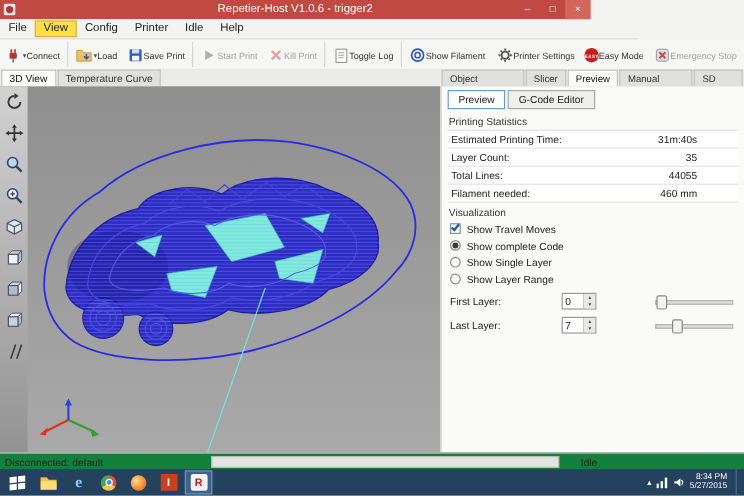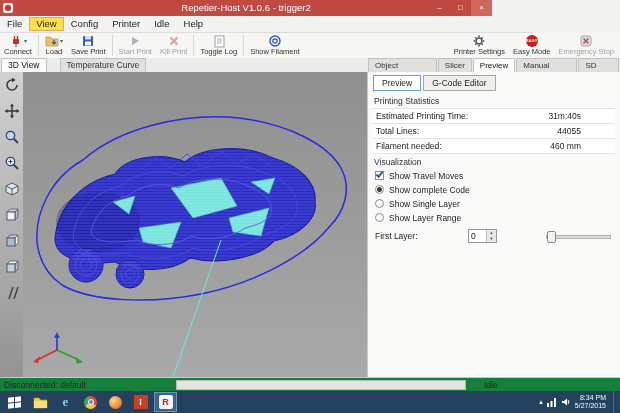--- a/index.html
+++ b/index.html
@@ -16,32 +16,32 @@
 
   
   .menubar{position:absolute;top:16px;left:0;width:532px;height:16px;background:#f3f3f1;
            border-bottom:1px solid #dcdcda;display:flex;align-items:center;font-size:9.5px;color:#222;}
   .menu-item{padding:1px 7px;line-height:12px;}
   .menu-item.active{background:#fde047;border:1px solid #dcab52;padding:0 6px;}
 
   
   .toolbar{position:absolute;top:33px;left:0;width:620px;height:25px;background:#f6f6f4;
            border-bottom:1px solid #cfcfcd;display:flex;}
-  .tbtn{display:flex;flex-direction:column;align-items:center;padding:1px 4px 0;font-size:7.5px;color:#333;white-space:nowrap;}
+  .tbtn{display:flex;align-items:center;padding:1px 4px 0;font-size:7.5px;color:#333;white-space:nowrap;}
   .tbtn .ticon{height:13px;display:flex;align-items:center;}
   .tbtn.disabled{color:#a0a0a0;}
   .darr{font-size:6px;color:#555;margin-left:1px;}
   .tsep{width:1px;background:#d6d6d4;margin:2px 2px;}
   .tb-right{position:absolute;right:2px;top:0;height:25px;display:flex;}
   .easy-circle{width:12px;height:12px;border-radius:50%;background:#c81e1e;color:#fff;font-size:4px;
                display:flex;align-items:center;justify-content:center;font-weight:bold;letter-spacing:.2px;}
 
   
   .tabstrip{position:absolute;top:58px;left:0;width:620px;height:14px;background:#ebebe9;border-bottom:1px solid #c8c8c6;}
-  .left-tabs{position:absolute;top:58px;left:1px;height:14px;display:flex;font-size:8.5px;gap:12px;}
+  .left-tabs{position:absolute;top:58px;left:1px;height:14px;display:flex;font-size:8.5px;}
   .right-tabs{position:absolute;top:58px;left:368px;height:14px;display:flex;font-size:8px;}
   .tab{padding:1px 6px;background:#e0e0de;border:1px solid #c2c2c0;border-bottom:none;margin-right:1px;color:#333;line-height:11px;}
   .tab.active{background:#fbfbfa;color:#111;}
 
   
   .viewport{position:absolute;left:0;top:72px;width:367px;height:305px;
             background:linear-gradient(180deg,#8f8f8f,#a9a9a9);}
   .toolstrip{position:absolute;left:0;top:0;width:23px;height:305px;
              background:linear-gradient(180deg,#d2d2d2,#939393);display:flex;flex-direction:column;align-items:center;padding-top:4px;box-sizing:border-box;}
   .vbtn{width:18px;height:18px;margin-bottom:8px;display:flex;align-items:center;justify-content:center;}
@@ -359,20 +359,24 @@
       <div class="sbtn">G-Code Editor</div>
     </div>
 
     <div class="group-title">Printing Statistics</div>
     <div class="stats">
       <div class="stat-row">
         <span>Estimated Printing Time:</span>
         <span class="stat-value">31m:40s</span>
       </div>
       <div class="stat-row">
+        <span>Layer Count:</span>
+        <span class="stat-value">35</span>
+      </div>
+      <div class="stat-row">
         <span>Total Lines:</span>
         <span class="stat-value">44055</span>
       </div>
       <div class="stat-row">
         <span>Filament needed:</span>
         <span class="stat-value">460 mm</span>
       </div>
     </div>
 
     <div class="group-title">Visualization</div>
@@ -398,20 +402,34 @@
       <span class="spinner">
         <span class="spin-val">0</span>
         <span class="spin-btns">
           <span class="spin-btn">▲</span>
           <span class="spin-btn">▼</span>
         </span>
       </span>
       <span class="slider">
         <span class="track"></span>
         <span class="thumb" style="left:1%;"></span>
+      </span>
+    </div>
+    <div class="layer-row">
+      <span class="layer-label">Last Layer:</span>
+      <span class="spinner">
+        <span class="spin-val">7</span>
+        <span class="spin-btns">
+          <span class="spin-btn">▲</span>
+          <span class="spin-btn">▼</span>
+        </span>
+      </span>
+      <span class="slider">
+        <span class="track"></span>
+        <span class="thumb" style="left:22%;"></span>
       </span>
     </div>
   </div>
 
   <div class="statusbar">
     <span class="sb-conn">Disconnected: default</span>
     <div class="sb-progress"></div>
     <span class="sb-state">Idle</span>
   </div>
 

